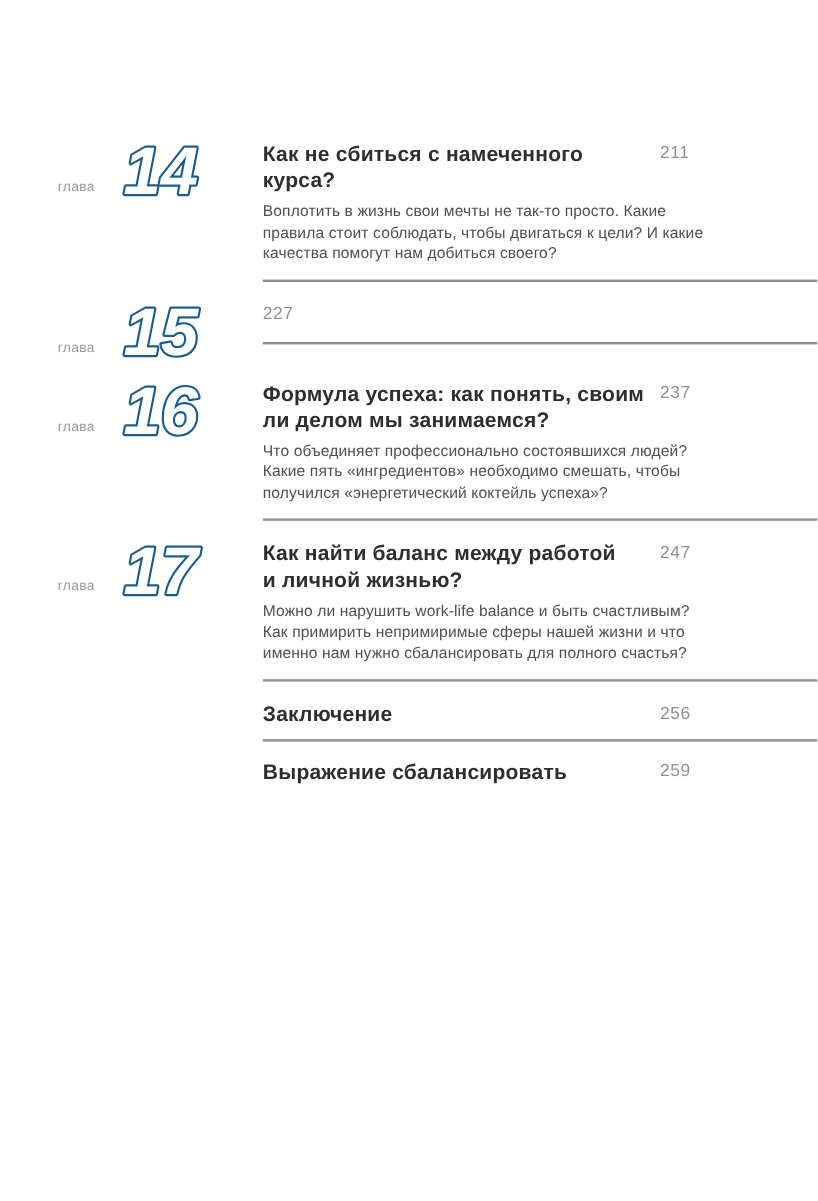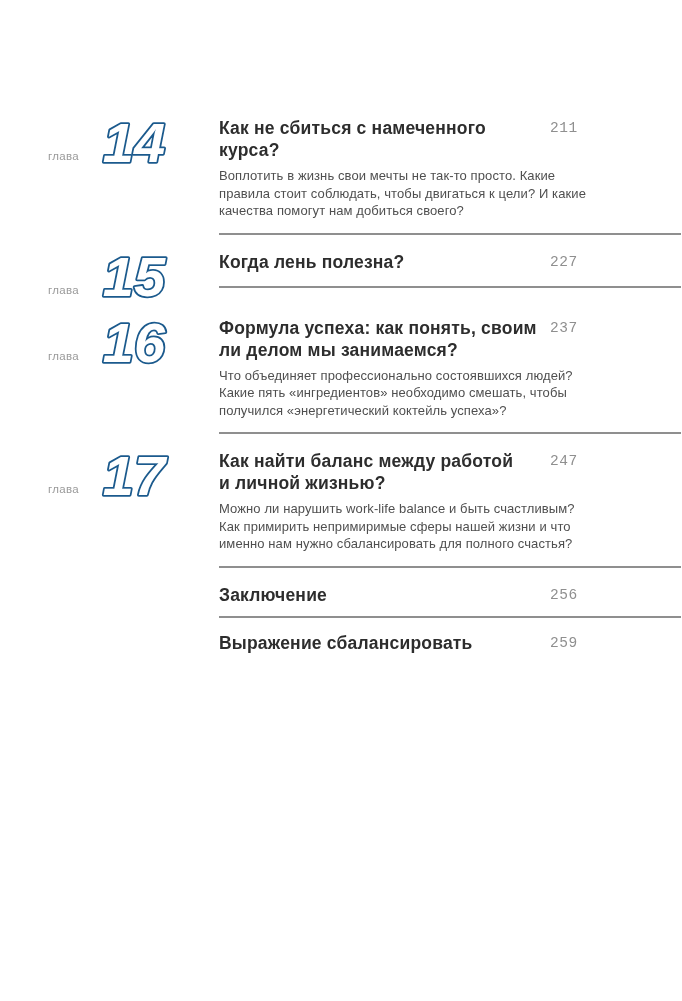--- a/index.html
+++ b/index.html
@@ -67,21 +67,20 @@
   .pg {
     width: 32px;
     margin-right: 100px;
     flex-shrink: 0;
     font-size: 14.5px;
     line-height: 20px;
     color: #8f8f8f;
     letter-spacing: 0.5px;
     text-align: left;
     padding-top: 1px;
-    font-family: Liberation Mono, monospace;
   }
 
   .desc {
     margin-top: 6px;
     font-size: 13px;
     line-height: 17.5px;
     color: #4f4f4f;
     letter-spacing: 0.1px;
     white-space: pre-line;
     max-width: 392px;
@@ -125,21 +124,20 @@
 
   <div class="entry">
     <div class="badge">
       <span class="glava">глава</span>
       <svg class="num-svg" width="76" height="54" viewBox="0 0 76 54" xmlns="http://www.w3.org/2000/svg">
         <text x="38" y="49" text-anchor="middle">15</text>
       </svg>
     </div>
     <div class="content">
       <div class="hrow">
-        <h2 class="title">Когда лень полезна?</h2>
         <span class="pg">227</span>
       </div>
       <div class="divider"></div>
     </div>
   </div>
 
   <div class="entry">
     <div class="badge">
       <span class="glava">глава</span>
       <svg class="num-svg" width="76" height="54" viewBox="0 0 76 54" xmlns="http://www.w3.org/2000/svg">

